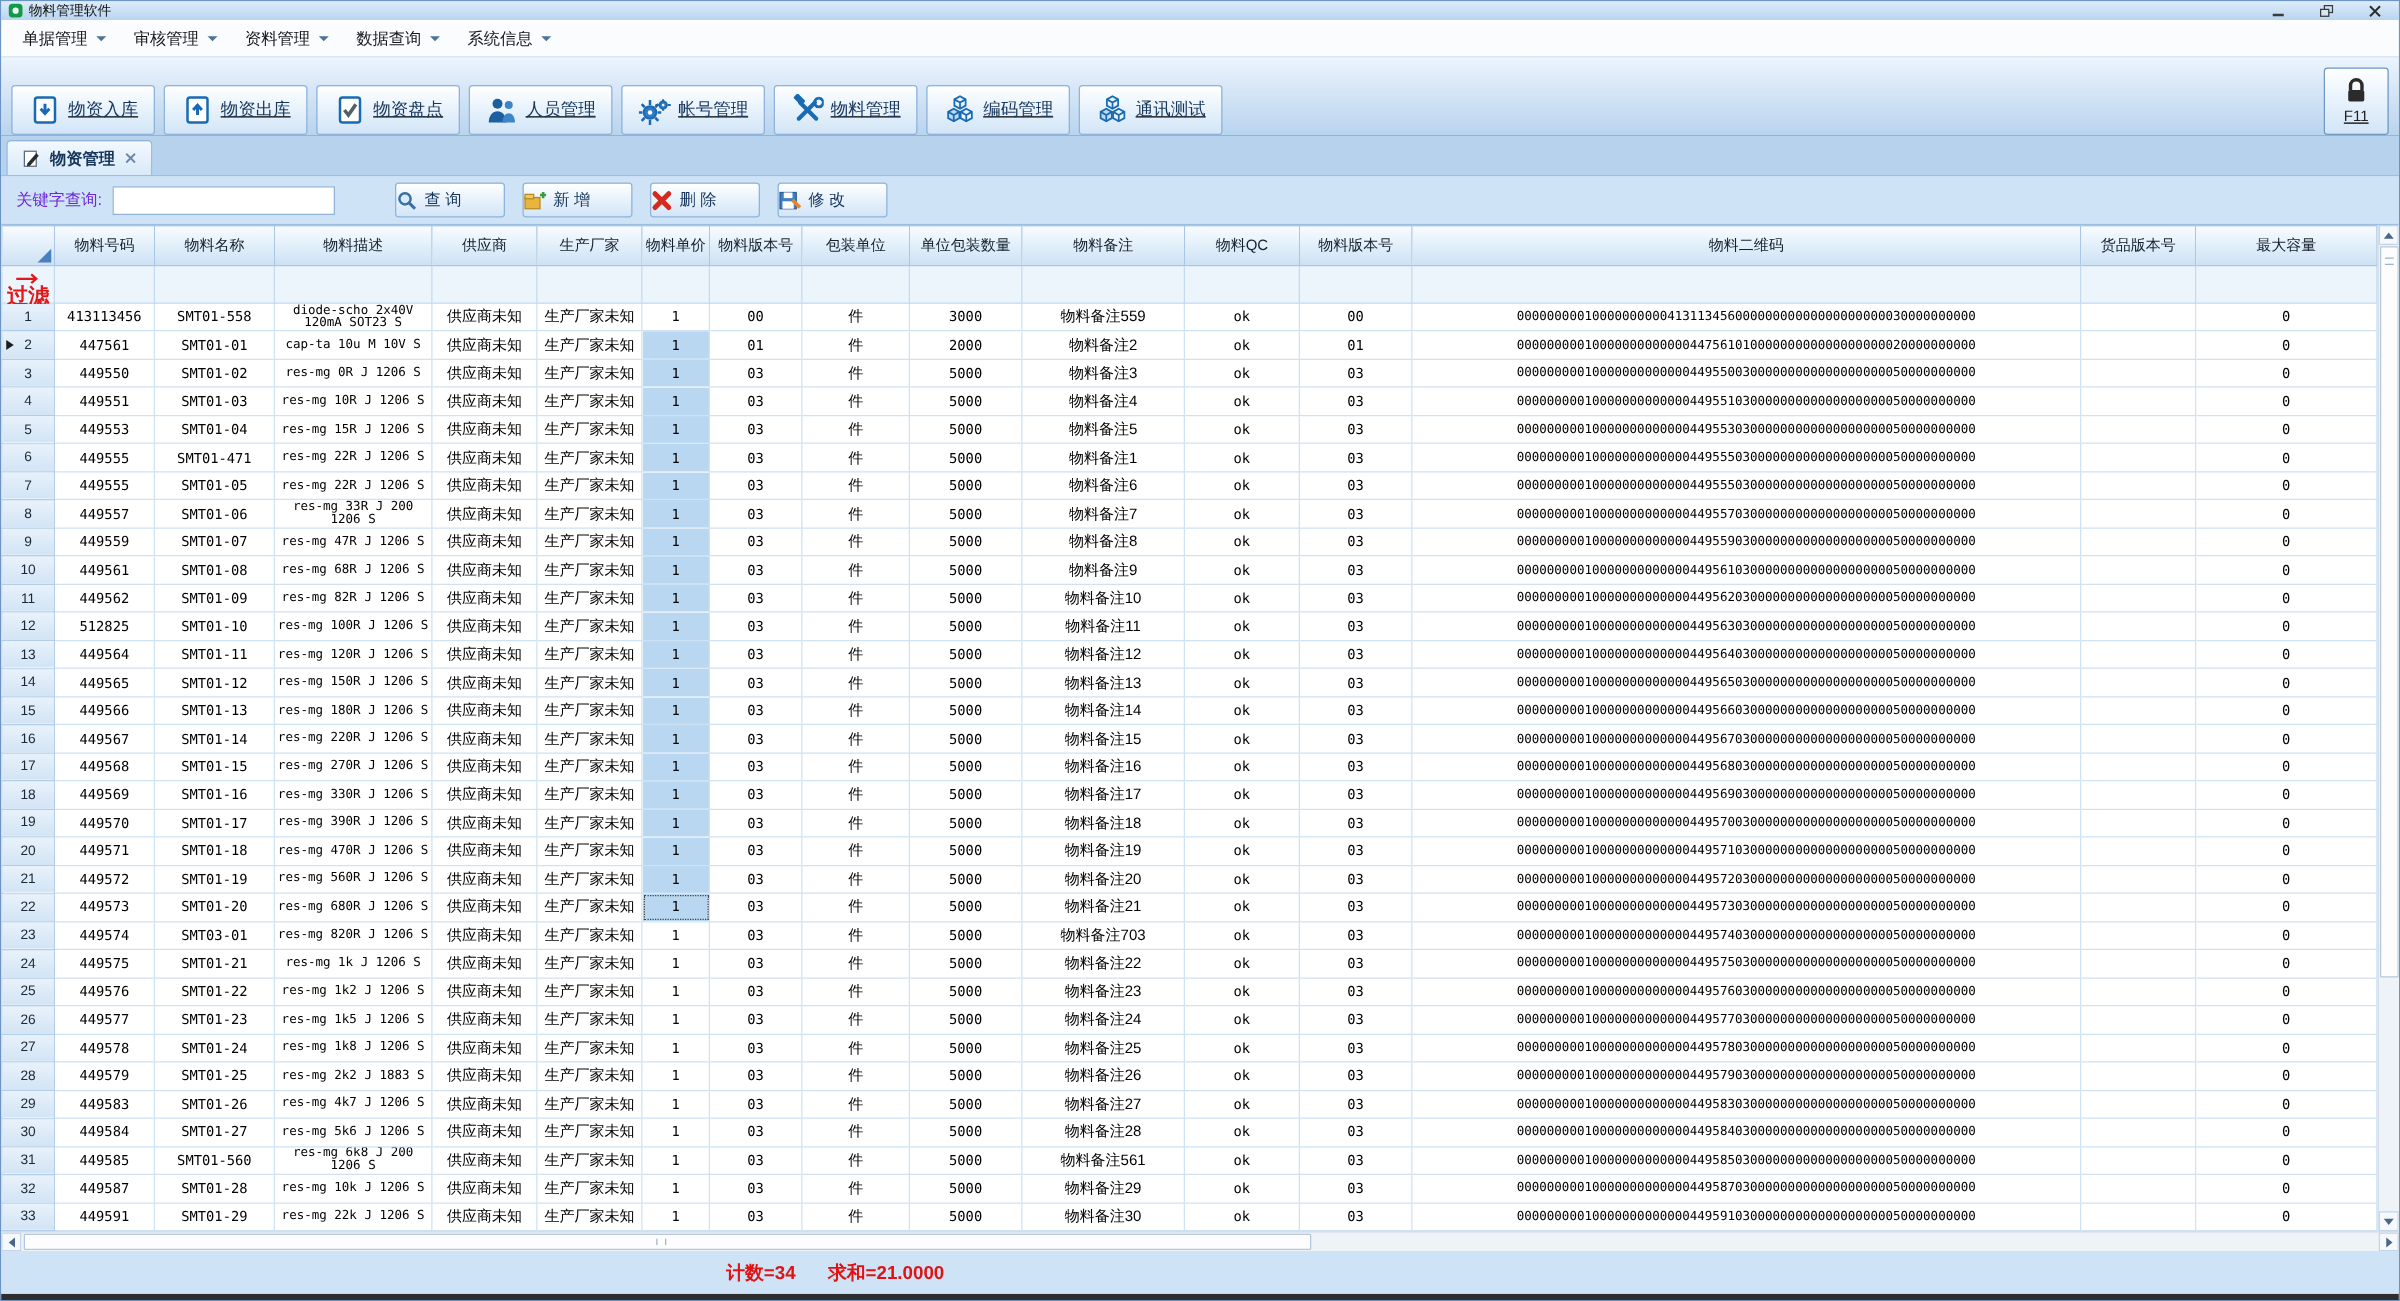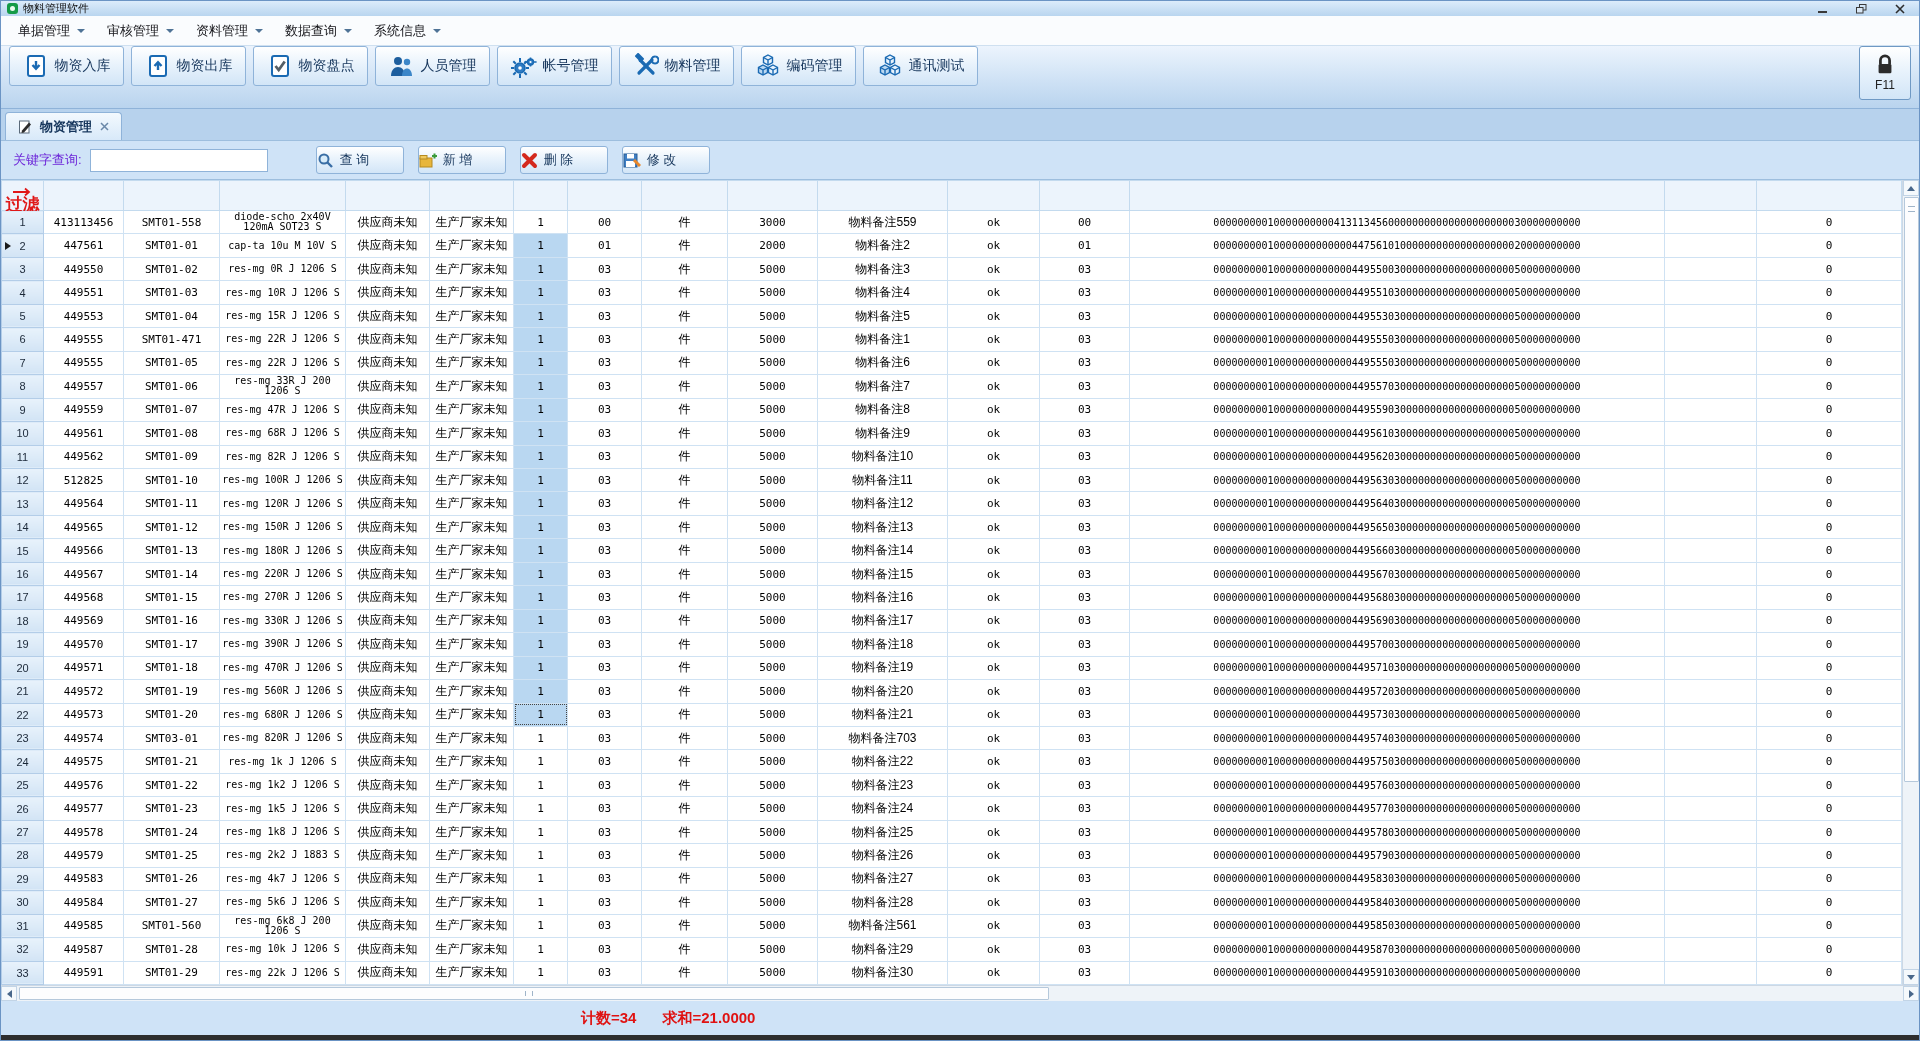--- a/index.html
+++ b/index.html
@@ -20,21 +20,21 @@
 
   
   .menubar { flex:0 0 30px; background:#fafcfe; border-bottom:1px solid #cfe0f0;
              display:flex; align-items:center; padding-left:8px; font-size:13px; color:#15151a; }
   .menu-item { display:flex; align-items:center; gap:7px; padding:5px 9px; margin-right:4px; cursor:default;text-align:right; }
   .caret-down { width:0; height:0; border-left:4px solid transparent; border-right:4px solid transparent;
                 border-top:4px solid #4f7396; }
 
   
   .toolbar { flex:0 0 63px; background:linear-gradient(#ecf4fd, #cfe2f5 55%, #b9d4ee);
-             border-bottom:1px solid #8fb3d9; display:flex; align-items:flex-start; padding:0 8px; gap:7px; }
+             border-bottom:1px solid #8fb3d9; display:flex; align-items:flex-end; padding:0 8px; gap:7px;text-decoration:underline; }
   .tb-btn { width:115px; height:40px; border:1px solid #8fb3d9; border-radius:3px;
             background:linear-gradient(#ffffff,#e9f3fc 45%,#d2e5f7); display:flex; align-items:center;
             justify-content:center; gap:6px; font-size:14px; color:#16365c; cursor:default; }
   .tb-btn svg { flex:0 0 auto; }
   .tb-lock { margin-left:auto; width:52px; height:54px; border:1px solid #6f99c4; border-radius:3px;
              background:linear-gradient(#ffffff,#e9f3fc 45%,#d2e5f7); display:flex; flex-direction:column;
              align-items:center; justify-content:center; gap:2px; font-size:12px; color:#222; }
 
   
   .tabbar { flex:0 0 32px; background:#b7d2ed; display:flex; align-items:flex-end; padding-left:4px;
@@ -332,20 +332,40 @@
           <col style="width: 86px;">
           <col style="width: 90px;">
           <col style="width: 130px;">
           <col style="width: 92px;">
           <col style="width: 90px;">
           <col style="width: 535px;">
           <col style="width: 92px;">
           <col>
         </colgroup>
       <thead>
+          <tr>
+            <th class="hcell">
+              <span class="corner-tri"></span>
+            </th>
+            <th class="hcell">物料号码</th>
+            <th class="hcell">物料名称</th>
+            <th class="hcell">物料描述</th>
+            <th class="hcell">供应商</th>
+            <th class="hcell">生产厂家</th>
+            <th class="hcell">物料单价</th>
+            <th class="hcell">物料版本号</th>
+            <th class="hcell">包装单位</th>
+            <th class="hcell">单位包装数量</th>
+            <th class="hcell">物料备注</th>
+            <th class="hcell">物料QC</th>
+            <th class="hcell">物料版本号</th>
+            <th class="hcell">物料二维码</th>
+            <th class="hcell">货品版本号</th>
+            <th class="hcell">最大容量</th>
+          </tr>
              <tr>
             <td class="fcell fcorner"><svg width="22" height="9" viewBox="0 0 22 9">
                 <path d="M1 5 H16 M13 1.5 L17 5 L13 8.5" fill="none" stroke="#e01818" stroke-width="1.8"></path>
               </svg><span class="flabel">过滤</span></td>
             <td class="fcell"></td>
             <td class="fcell"></td>
             <td class="fcell"></td>
             <td class="fcell"></td>
             <td class="fcell"></td>
             <td class="fcell"></td>

